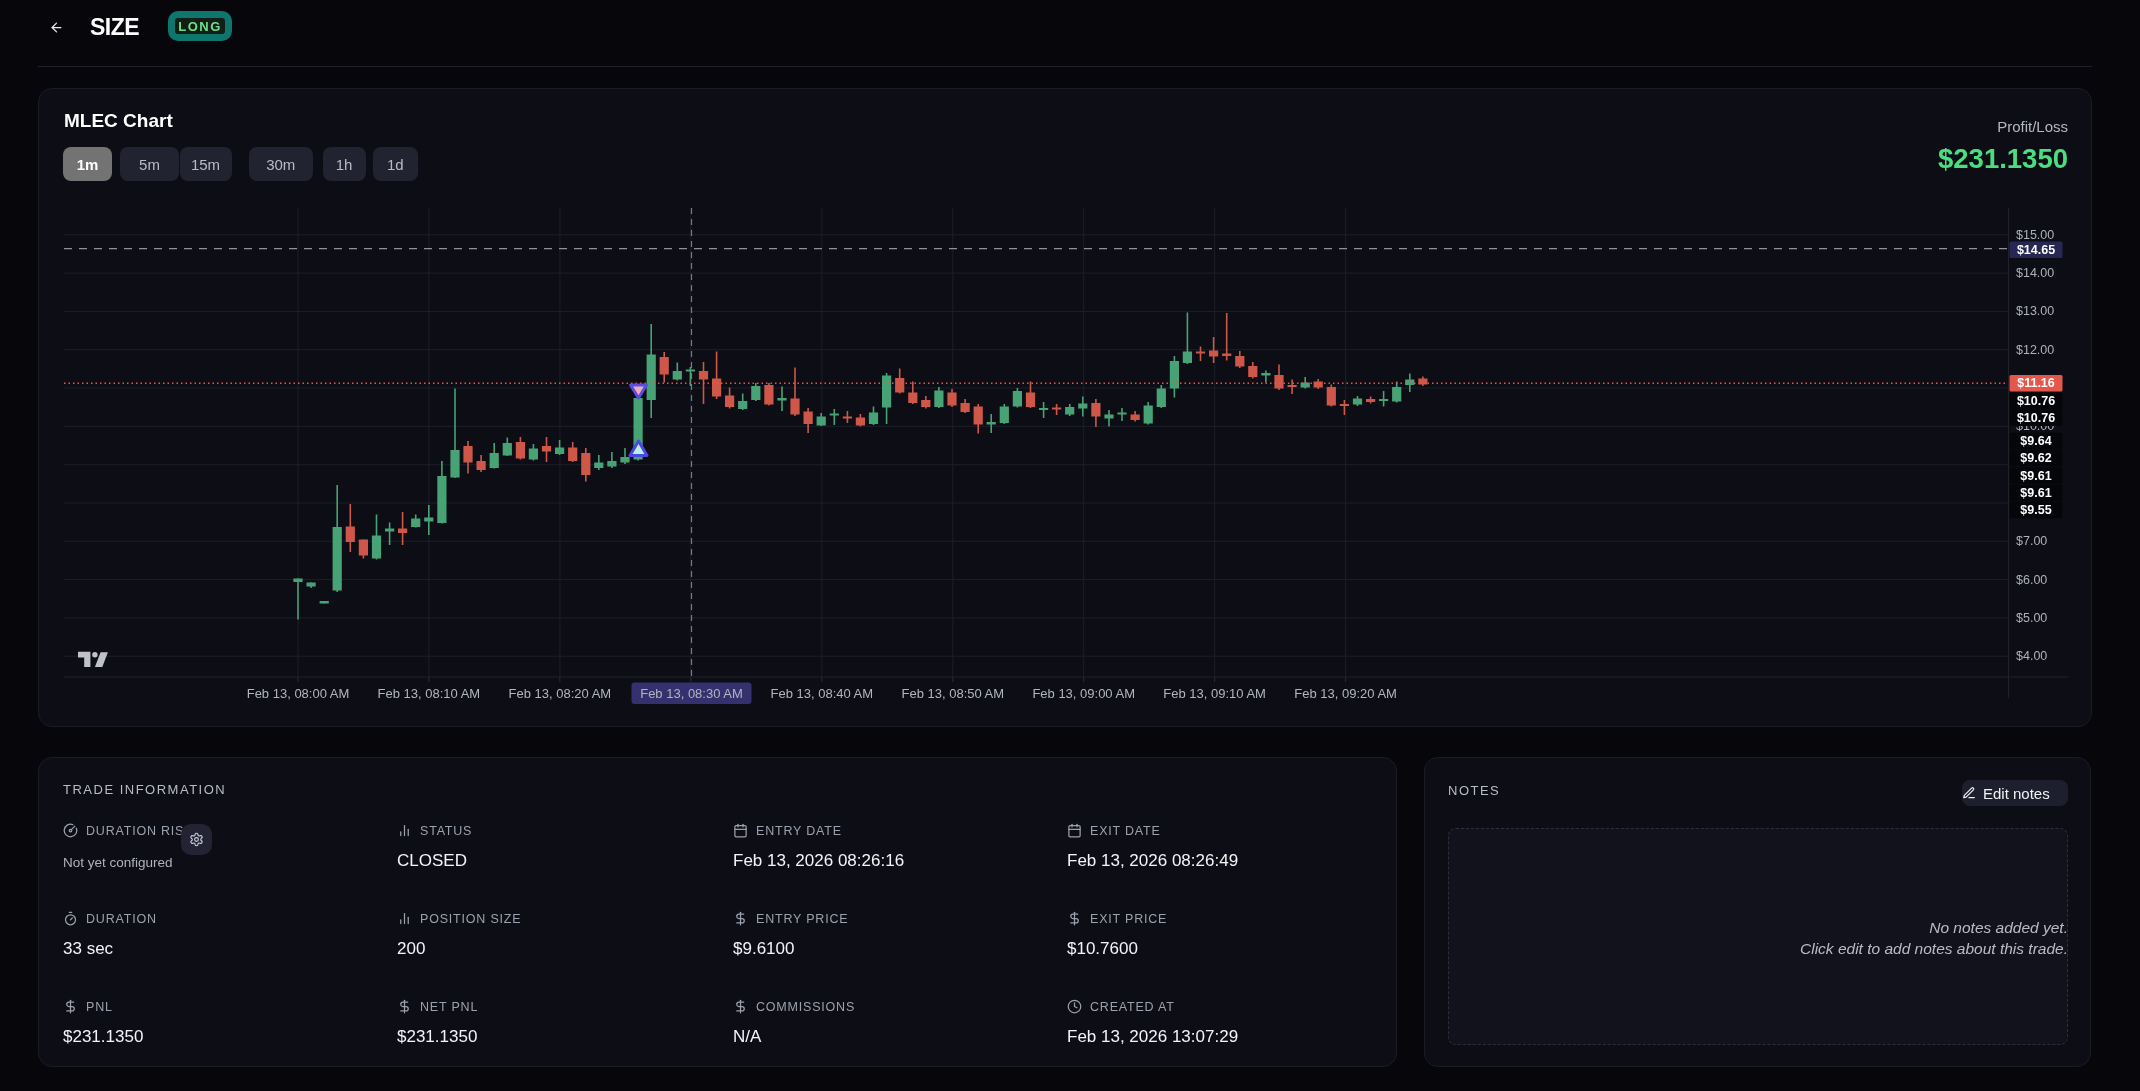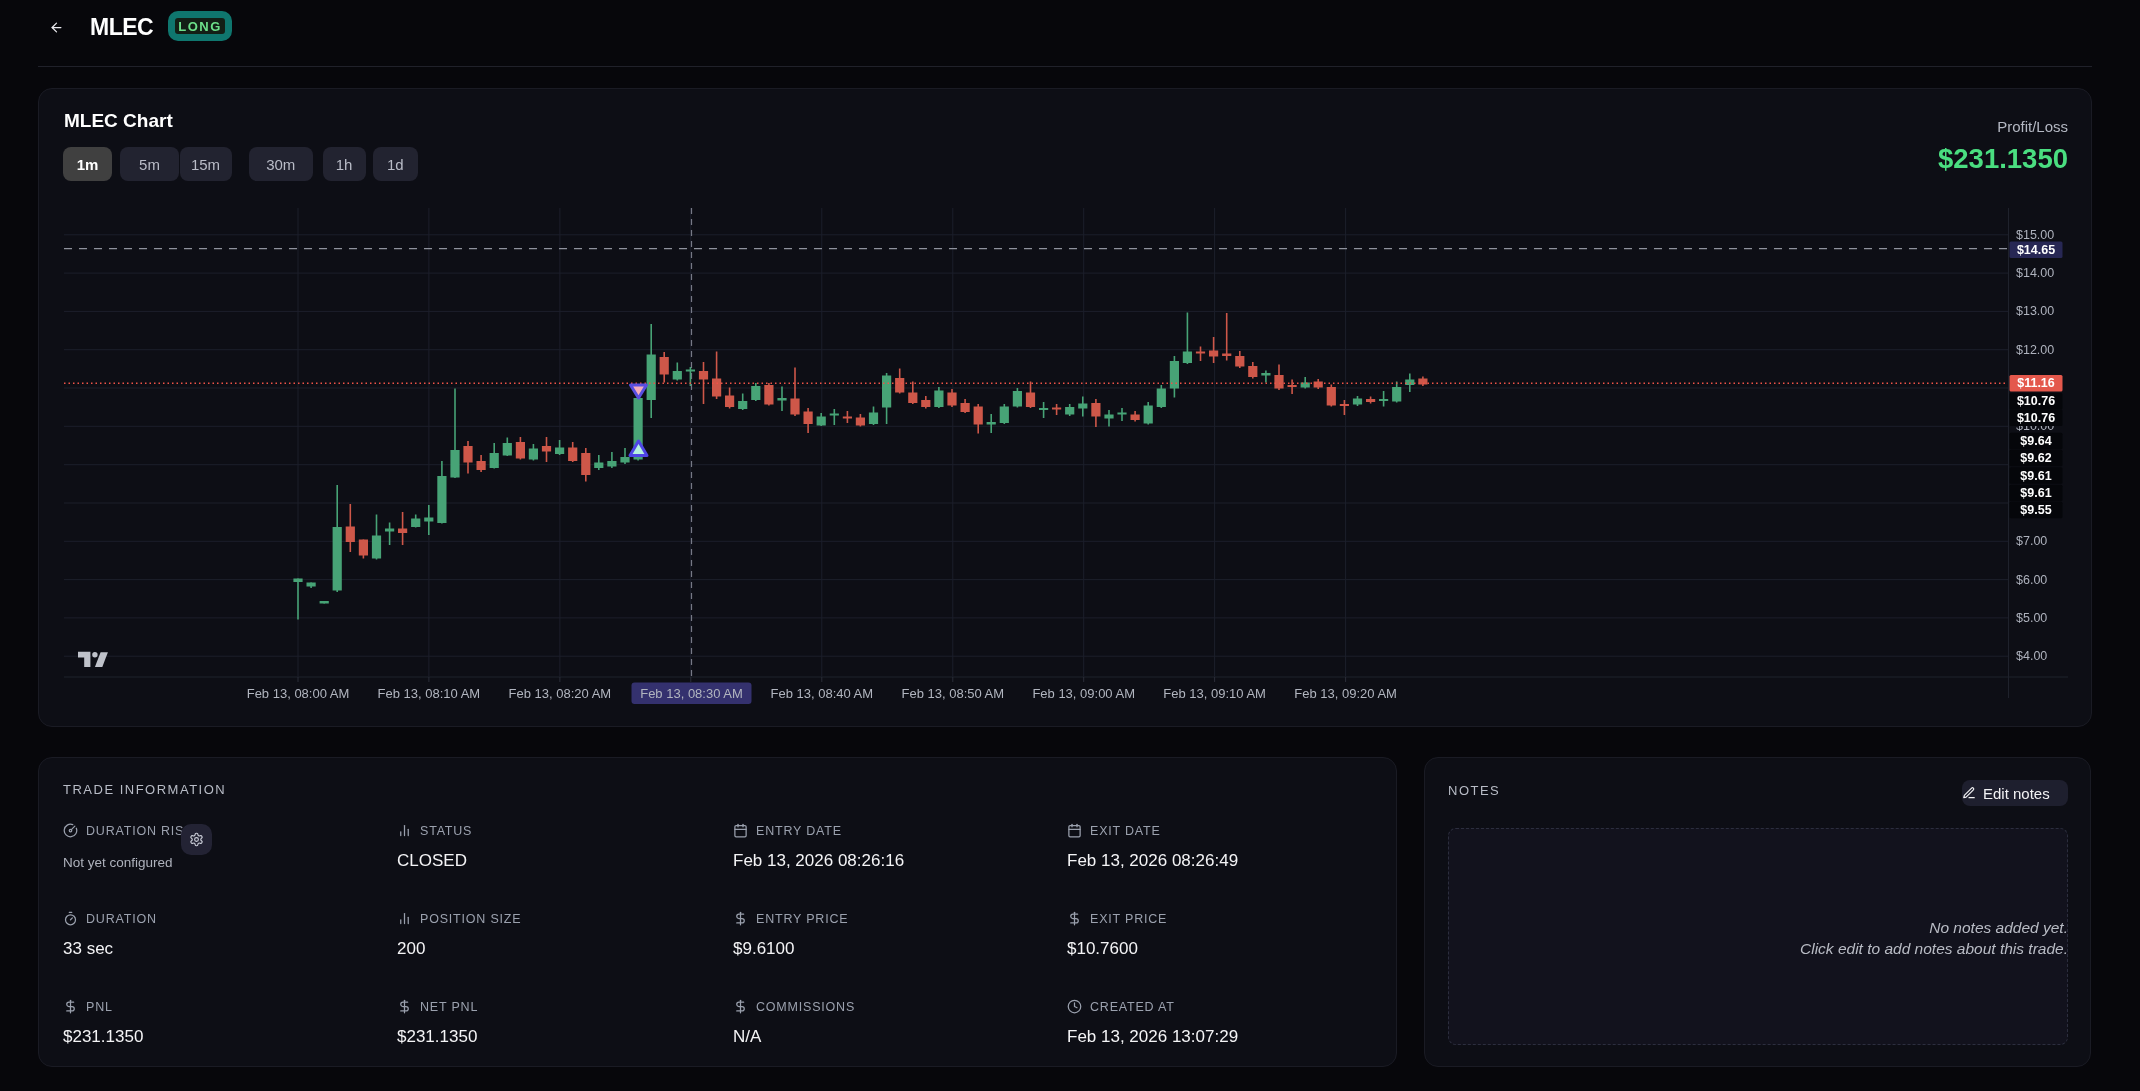--- a/index.html
+++ b/index.html
@@ -10,27 +10,27 @@
 .sect{position:absolute;font-size:13px;letter-spacing:1.5px;color:#b8bcc6}
 .tfb{position:absolute;height:34px;border-radius:8px;background:#222330;color:#b9bcc7;
  font-size:15px;display:flex;align-items:center;justify-content:center}
 </style></head>
 <body>
 
 <svg style="position:absolute;left:49px;top:20px" width="15" height="15" viewBox="0 0 24 24" fill="none" stroke="#e9e9ee" stroke-width="2" stroke-linecap="round" stroke-linejoin="round">
     <path d="m12 19-7-7 7-7"></path>
     <path d="M19 12H5"></path>
   </svg>
-<div style="position:absolute;left:90px;top:14px;font-size:23px;font-weight:bold;letter-spacing:-0.5px;color:#fff">MLEC</div>
+<div style="position:absolute;left:90px;top:14px;font-size:23px;font-weight:bold;letter-spacing:-0.5px;color:#fff">SIZE</div>
 <div style="position:absolute;left:168px;top:11px;width:64px;height:30px;border:7px solid #0f766e;border-radius:10px;background:#131f16;color:#6de08a;font-size:13px;font-weight:600;letter-spacing:1.5px;display:flex;align-items:center;justify-content:center">LONG</div>
 <div style="position:absolute;left:38px;top:66px;width:2054px;height:1px;background:#20212a"></div>
 
 <div class="card" style="left:38px;top:88px;width:2054px;height:639px"></div>
 <div style="position:absolute;left:64px;top:110px;font-size:19px;font-weight:bold">MLEC Chart</div>
-<div class="tfb" style="left:63px;top:147px;width:49px;background:#404040;color:#fff;font-weight:600">1m</div>
+<div class="tfb" style="left:63px;top:147px;width:49px;background:#737373;color:#fff;font-weight:600">1m</div>
 <div class="tfb" style="left:120px;top:147px;width:59px">5m</div>
 <div class="tfb" style="left:179.5px;top:147px;width:52px">15m</div>
 <div class="tfb" style="left:248.5px;top:147px;width:64.5px">30m</div>
 <div class="tfb" style="left:322.5px;top:147px;width:43px">1h</div>
 <div class="tfb" style="left:373px;top:147px;width:44.5px">1d</div>
 <div style="position:absolute;right:72px;top:118px;font-size:15px;color:#b4b8c3">Profit/Loss</div>
 <div style="position:absolute;right:72px;top:143px;font-size:27.5px;font-weight:bold;color:#4ade80">$231.1350</div>
 
 <div class="card" style="left:38px;top:757px;width:1359px;height:310px"></div>
 <div class="sect" style="left:63px;top:782px">TRADE INFORMATION</div>

